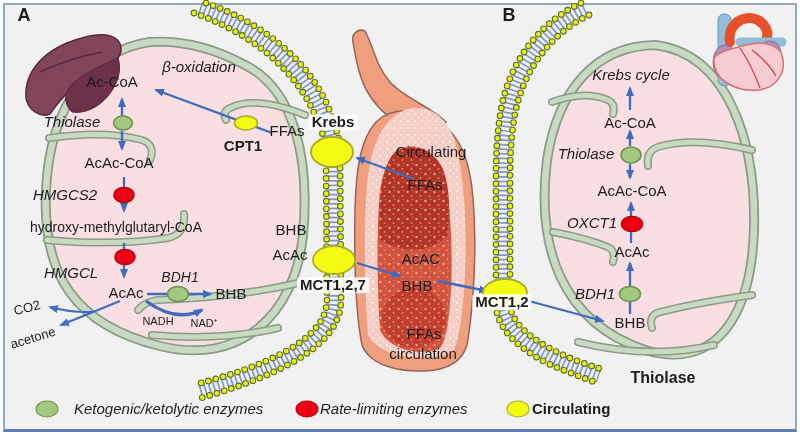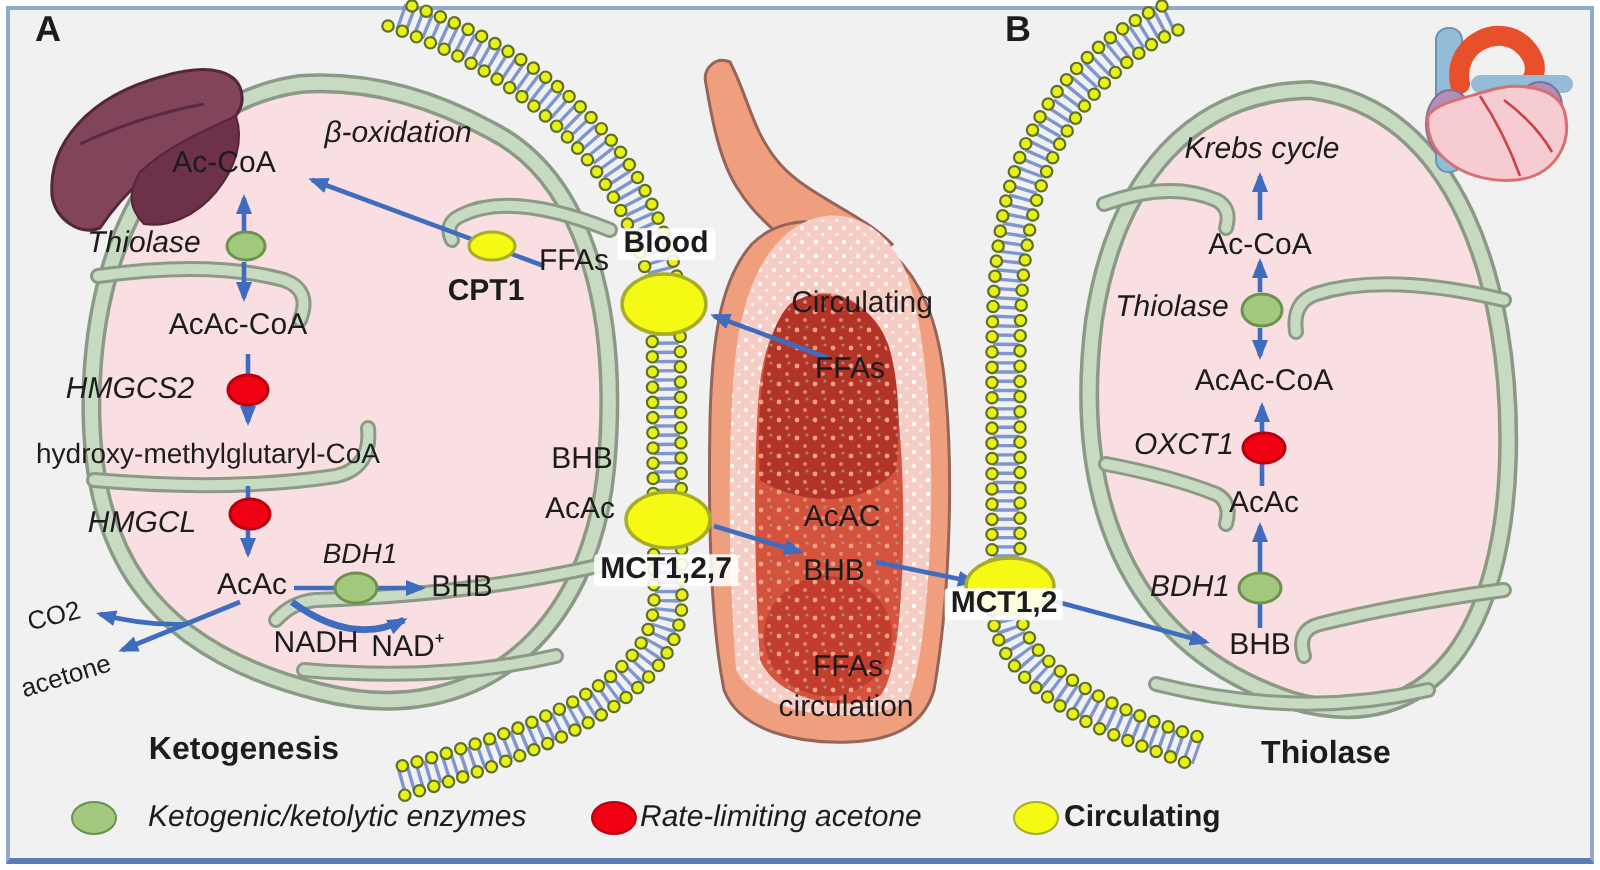--- a/index.html
+++ b/index.html
@@ -9,21 +9,21 @@
          background:#f1f1f2;}
   svg.art{position:absolute;left:0;top:0;}
   .lbl{position:absolute;transform:translate(-50%,-50%);color:#1c1c1c;white-space:nowrap;
        font-size:15px;line-height:1.05;}
   .i{font-style:italic}
   .b{font-weight:bold}
   .fs18{font-size:18px}
   .fs16{font-size:16px}
   .fs14{font-size:14px}
   .fs13{font-size:13px}
-  .fs11{font-size:15px}
+  .fs11{font-size:11px}
   .halo{background:rgba(255,255,255,.88);padding:0 3px;border-radius:2px;}
   .rotA{transform:translate(-50%,-50%) rotate(-14deg);}
   .rotB{transform:translate(-50%,-50%) rotate(-17deg);}
   .ll{transform:translate(0,-50%);}  
   .dot{position:absolute;transform:translate(-50%,-50%);width:21px;height:15px;border-radius:50%;}
   .dot-green{background:#a2c97e;border:1.5px solid #6d9150;}
   .dot-red{background:#ef0012;border:1.5px solid #b50010;}
   .dot-yellow{background:#f5fa14;border:1.5px solid #a8ad28;}
 </style>
 </head>
@@ -173,32 +173,31 @@
   </svg>
 
   <div class="lbl b fs18" style="left:24px;top:15px">A</div>
   <div class="lbl" style="left:112px;top:82px">Ac-CoA</div>
   <div class="lbl i" style="left:199px;top:67px">β-oxidation</div>
   <div class="lbl i" style="left:72px;top:122px">Thiolase</div>
   <div class="lbl" style="left:287px;top:131px">FFAs</div>
   <div class="lbl b" style="left:243px;top:146px">CPT1</div>
   <div class="lbl" style="left:119px;top:163px">AcAc-CoA</div>
   <div class="lbl i" style="left:65px;top:195px">HMGCS2</div>
-  <div class="lbl fs14" style="left:104px;top:227px">hydroxy-methylglutaryl-CoA</div>
-  <div class="lbl i" style="left:71px;top:262px">HMGCL</div>
+  <div class="lbl fs14" style="left:116px;top:227px">hydroxy-methylglutaryl-CoA</div>
+  <div class="lbl i" style="left:71px;top:273px">HMGCL</div>
   <div class="lbl" style="left:126px;top:293px">AcAc</div>
   <div class="lbl i fs14" style="left:180px;top:277px">BDH1</div>
   <div class="lbl" style="left:231px;top:294px">BHB</div>
   <div class="lbl fs11" style="left:158px;top:322px">NADH</div>
   <div class="lbl fs11" style="left:204px;top:324px">NAD⁺</div>
   <div class="lbl fs13 rotA" style="left:27px;top:308px">CO2</div>
   <div class="lbl fs13 rotB" style="left:33px;top:338px">acetone</div>
-  <div class="lbl b fs16" style="left:122px;top:376px">Ketogenesis</div>
-
-  <div class="lbl b halo" style="left:333px;top:122px">Blood</div>
+
+  <div class="lbl b halo" style="left:333px;top:122px">Krebs</div>
   <div class="lbl" style="left:291px;top:230px">BHB</div>
   <div class="lbl" style="left:290px;top:255px">AcAc</div>
   <div class="lbl b halo" style="left:333px;top:285px">MCT1,2,7</div>
   <div class="lbl" style="left:431px;top:152px">Circulating</div>
   <div class="lbl" style="left:425px;top:185px">FFAs</div>
   <div class="lbl" style="left:421px;top:259px">AcAC</div>
   <div class="lbl" style="left:417px;top:286px">BHB</div>
   <div class="lbl" style="left:424px;top:334px">FFAs</div>
   <div class="lbl" style="left:423px;top:354px">circulation</div>
   <div class="lbl b halo" style="left:502px;top:302px">MCT1,2</div>
@@ -211,17 +210,17 @@
   <div class="lbl i" style="left:592px;top:223px">OXCT1</div>
   <div class="lbl" style="left:632px;top:252px">AcAc</div>
   <div class="lbl i" style="left:595px;top:294px">BDH1</div>
   <div class="lbl" style="left:630px;top:323px">BHB</div>
   <div class="lbl b fs16" style="left:663px;top:378px">Thiolase</div>
 
   <div>
     <span class="dot dot-green" style="left:47px;top:409px"></span>
     <div class="lbl i ll" style="left:74px;top:409px">Ketogenic/ketolytic enzymes</div>
     <span class="dot dot-red" style="left:307px;top:409px"></span>
-    <div class="lbl i ll" style="left:320px;top:409px">Rate-limiting acetone</div>
+    <div class="lbl i ll" style="left:320px;top:409px">Rate-limiting enzymes</div>
     <span class="dot dot-yellow" style="left:518px;top:409px"></span>
     <div class="lbl b ll" style="left:532px;top:409px">Circulating</div>
   </div>
 </div>
 
 </body></html>

